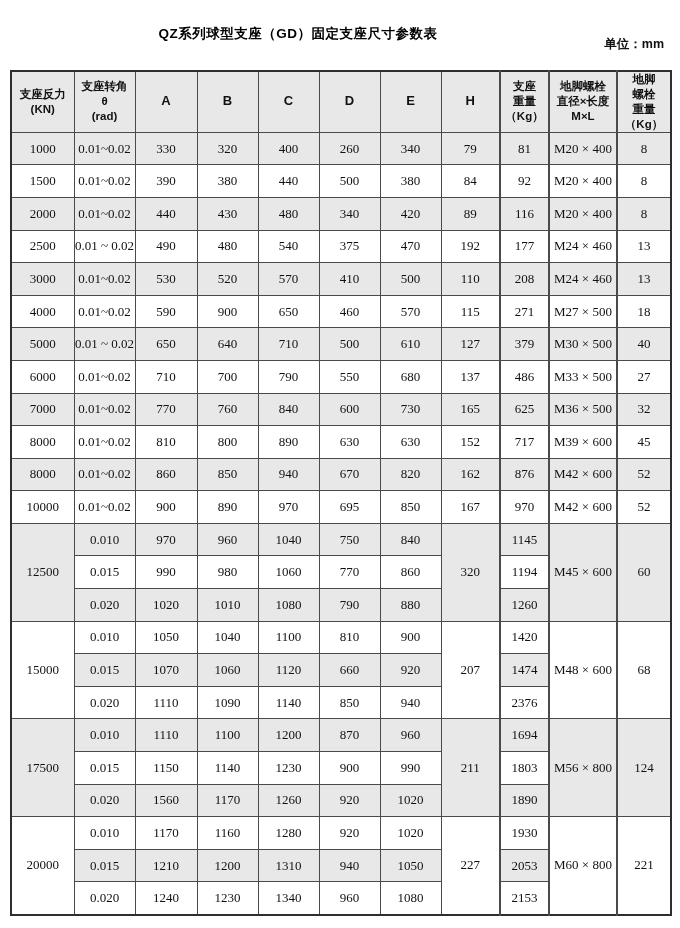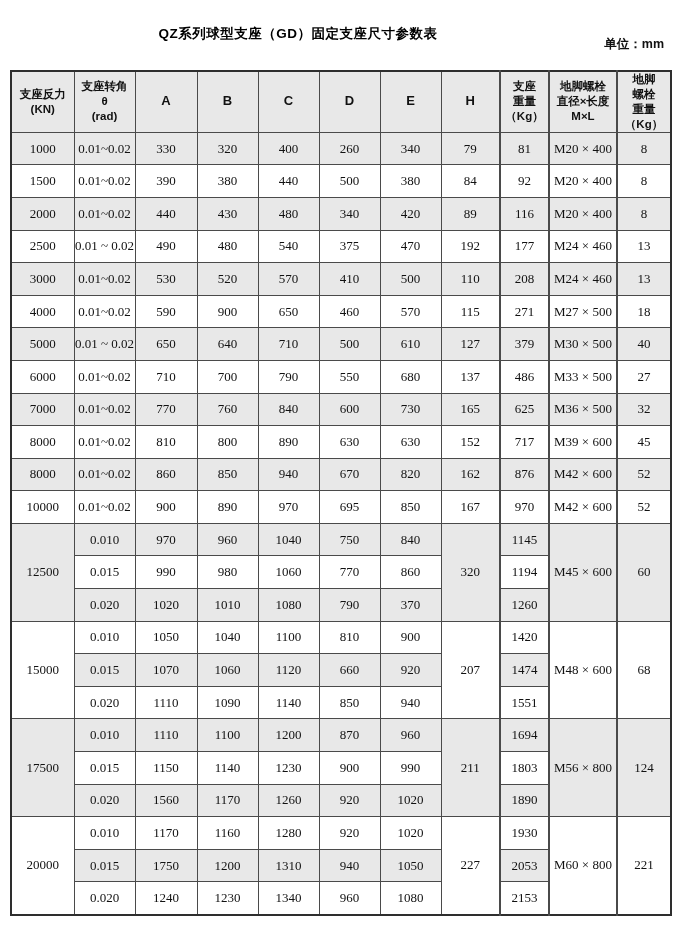--- a/index.html
+++ b/index.html
@@ -268,21 +268,21 @@
         <td class="c-d">770</td>
         <td class="c-e">860</td>
         <td class="c-weight">1194</td>
       </tr>
       <tr>
         <td class="c-theta shade">0.020</td>
         <td class="c-a shade">1020</td>
         <td class="c-b shade">1010</td>
         <td class="c-c shade">1080</td>
         <td class="c-d shade">790</td>
-        <td class="c-e shade">370</td>
+        <td class="c-e shade">880</td>
         <td class="c-weight shade">1260</td>
       </tr>
       <tr>
         <td class="c-reaction" rowspan="3">15000</td>
         <td class="c-theta">0.010</td>
         <td class="c-a">1050</td>
         <td class="c-b">1040</td>
         <td class="c-c">1100</td>
         <td class="c-d">810</td>
         <td class="c-e">900</td>
@@ -300,21 +300,21 @@
         <td class="c-e shade">920</td>
         <td class="c-weight shade">1474</td>
       </tr>
       <tr>
         <td class="c-theta">0.020</td>
         <td class="c-a">1110</td>
         <td class="c-b">1090</td>
         <td class="c-c">1140</td>
         <td class="c-d">850</td>
         <td class="c-e">940</td>
-        <td class="c-weight">1551</td>
+        <td class="c-weight">2376</td>
       </tr>
       <tr>
         <td class="c-reaction shade" rowspan="3">17500</td>
         <td class="c-theta shade">0.010</td>
         <td class="c-a shade">1110</td>
         <td class="c-b shade">1100</td>
         <td class="c-c shade">1200</td>
         <td class="c-d shade">870</td>
         <td class="c-e shade">960</td>
         <td class="c-h shade" rowspan="3">211</td>
@@ -348,21 +348,21 @@
         <td class="c-c">1280</td>
         <td class="c-d">920</td>
         <td class="c-e">1020</td>
         <td class="c-h" rowspan="3">227</td>
         <td class="c-weight">1930</td>
         <td class="c-bolt" rowspan="3">M60 × 800</td>
         <td class="c-bolt_weight" rowspan="3">221</td>
       </tr>
       <tr>
         <td class="c-theta shade">0.015</td>
-        <td class="c-a shade">1750</td>
+        <td class="c-a shade">1210</td>
         <td class="c-b shade">1200</td>
         <td class="c-c shade">1310</td>
         <td class="c-d shade">940</td>
         <td class="c-e shade">1050</td>
         <td class="c-weight shade">2053</td>
       </tr>
       <tr>
         <td class="c-theta">0.020</td>
         <td class="c-a">1240</td>
         <td class="c-b">1230</td>

